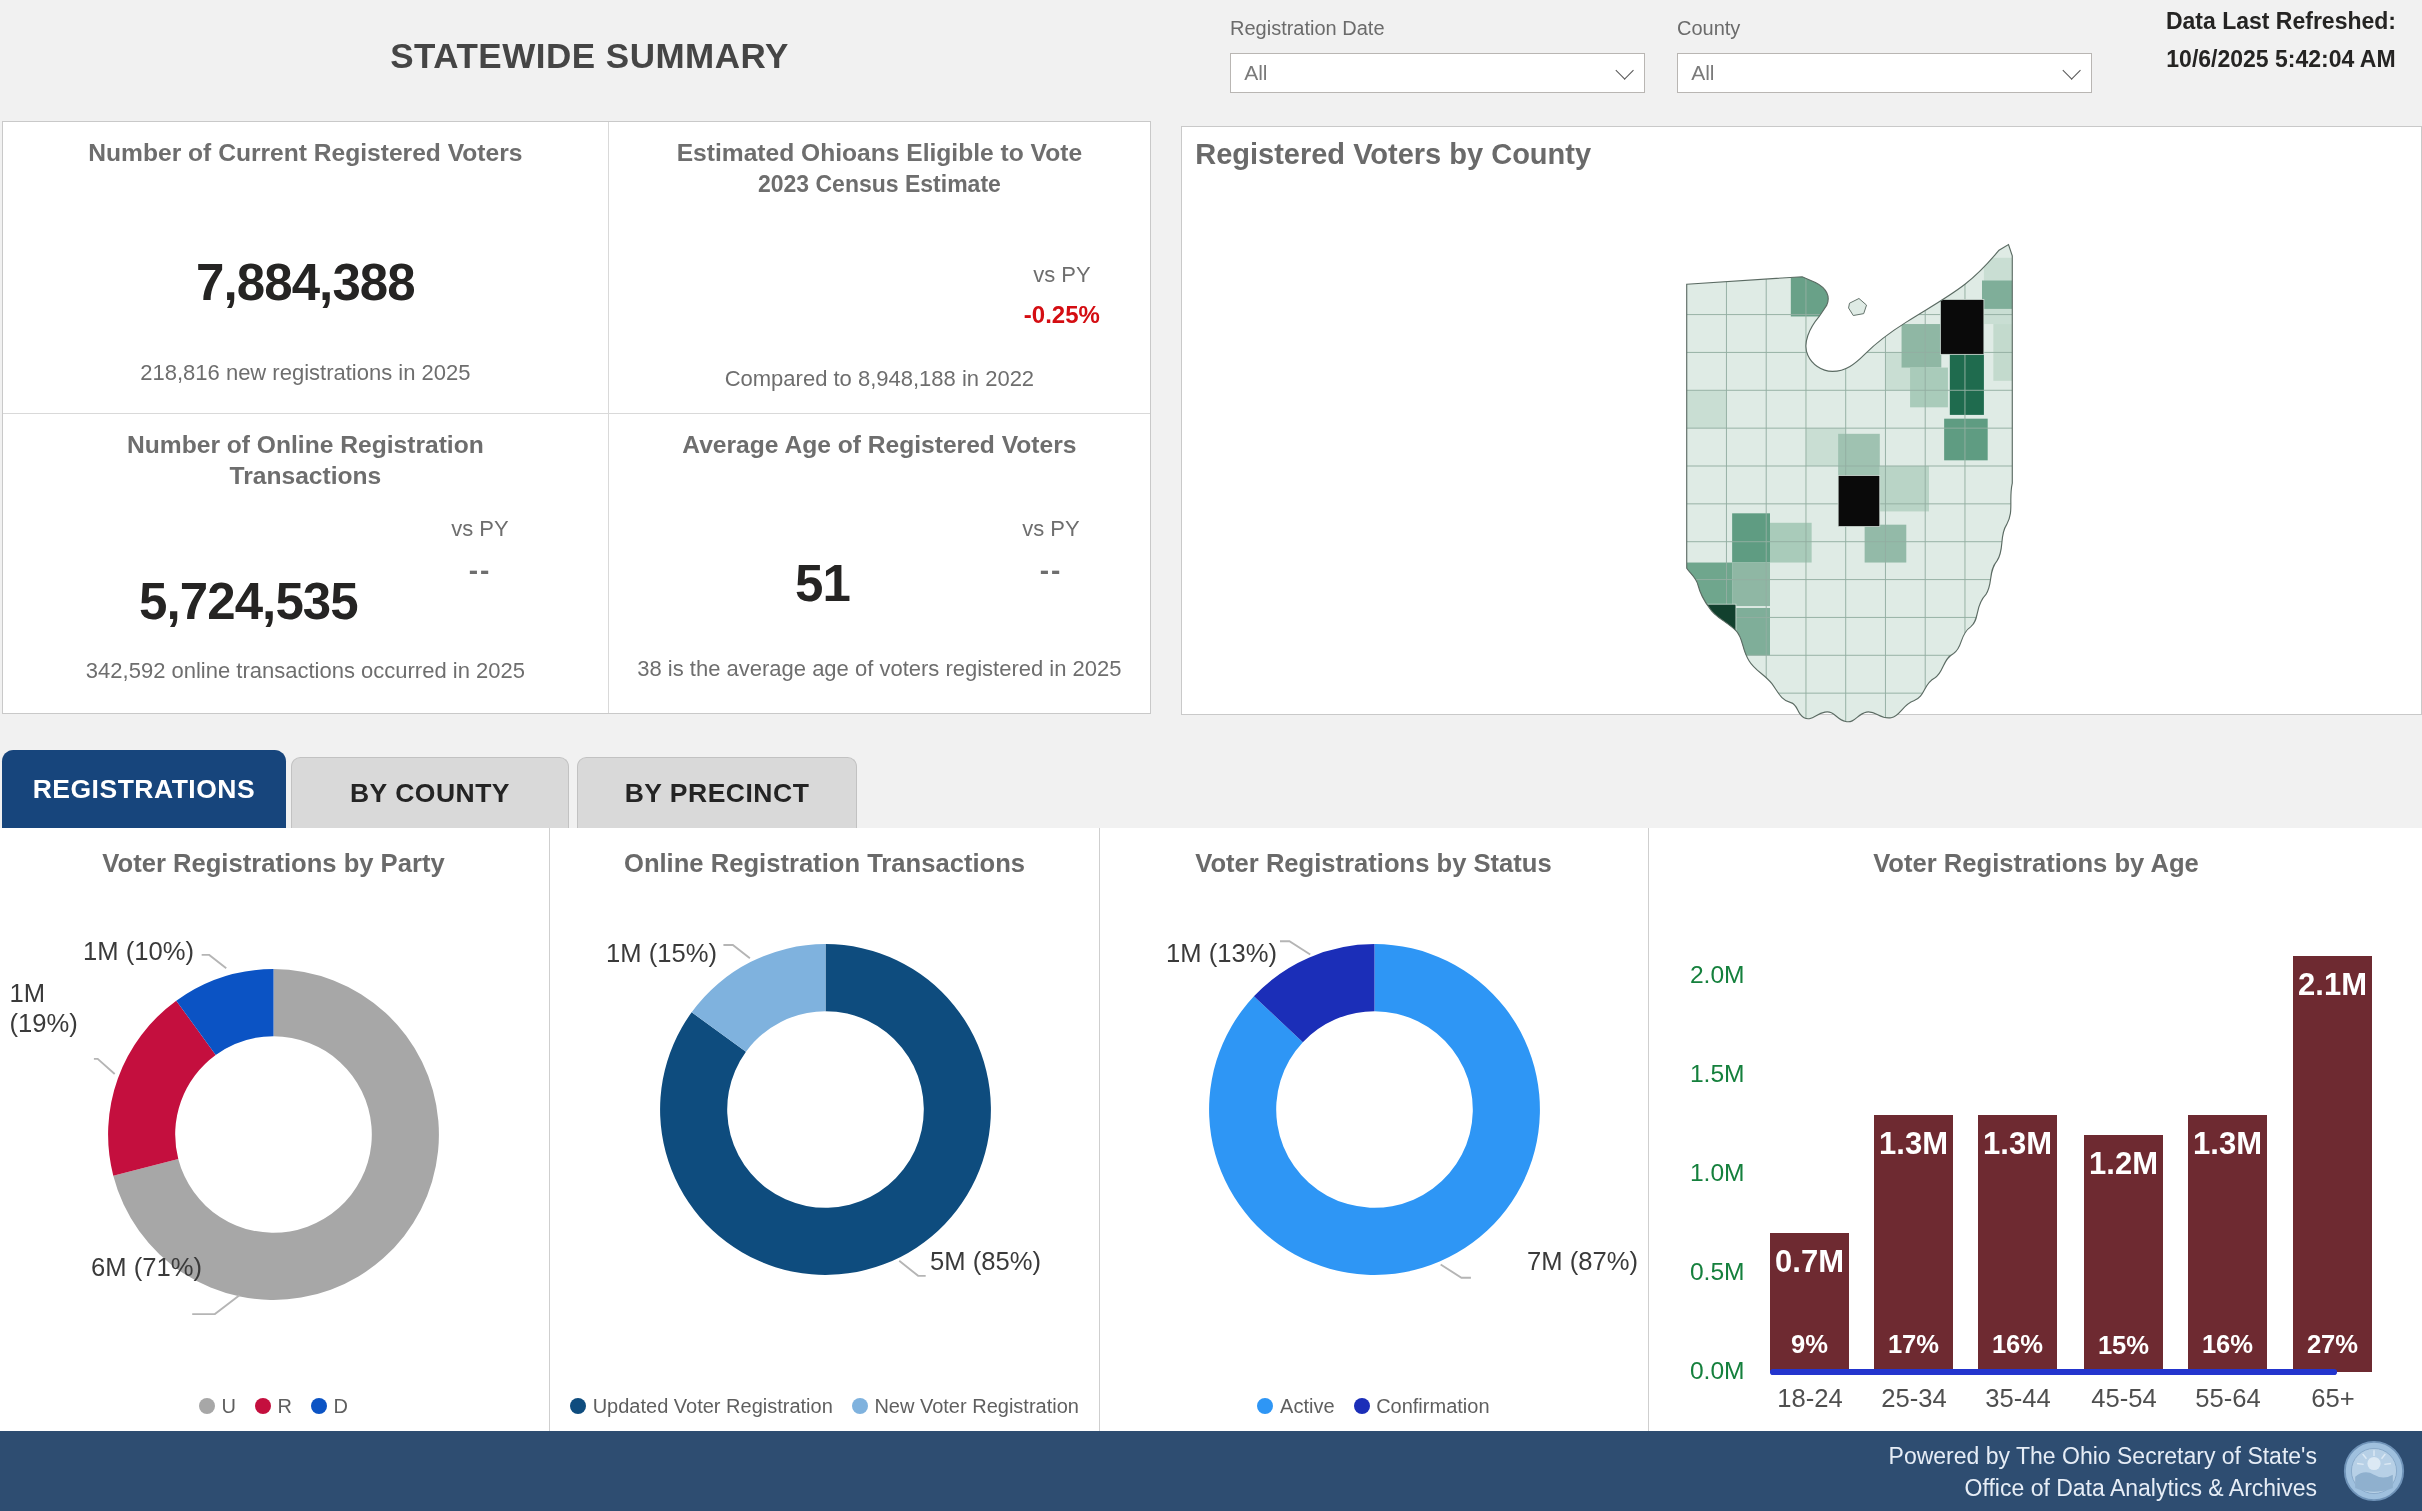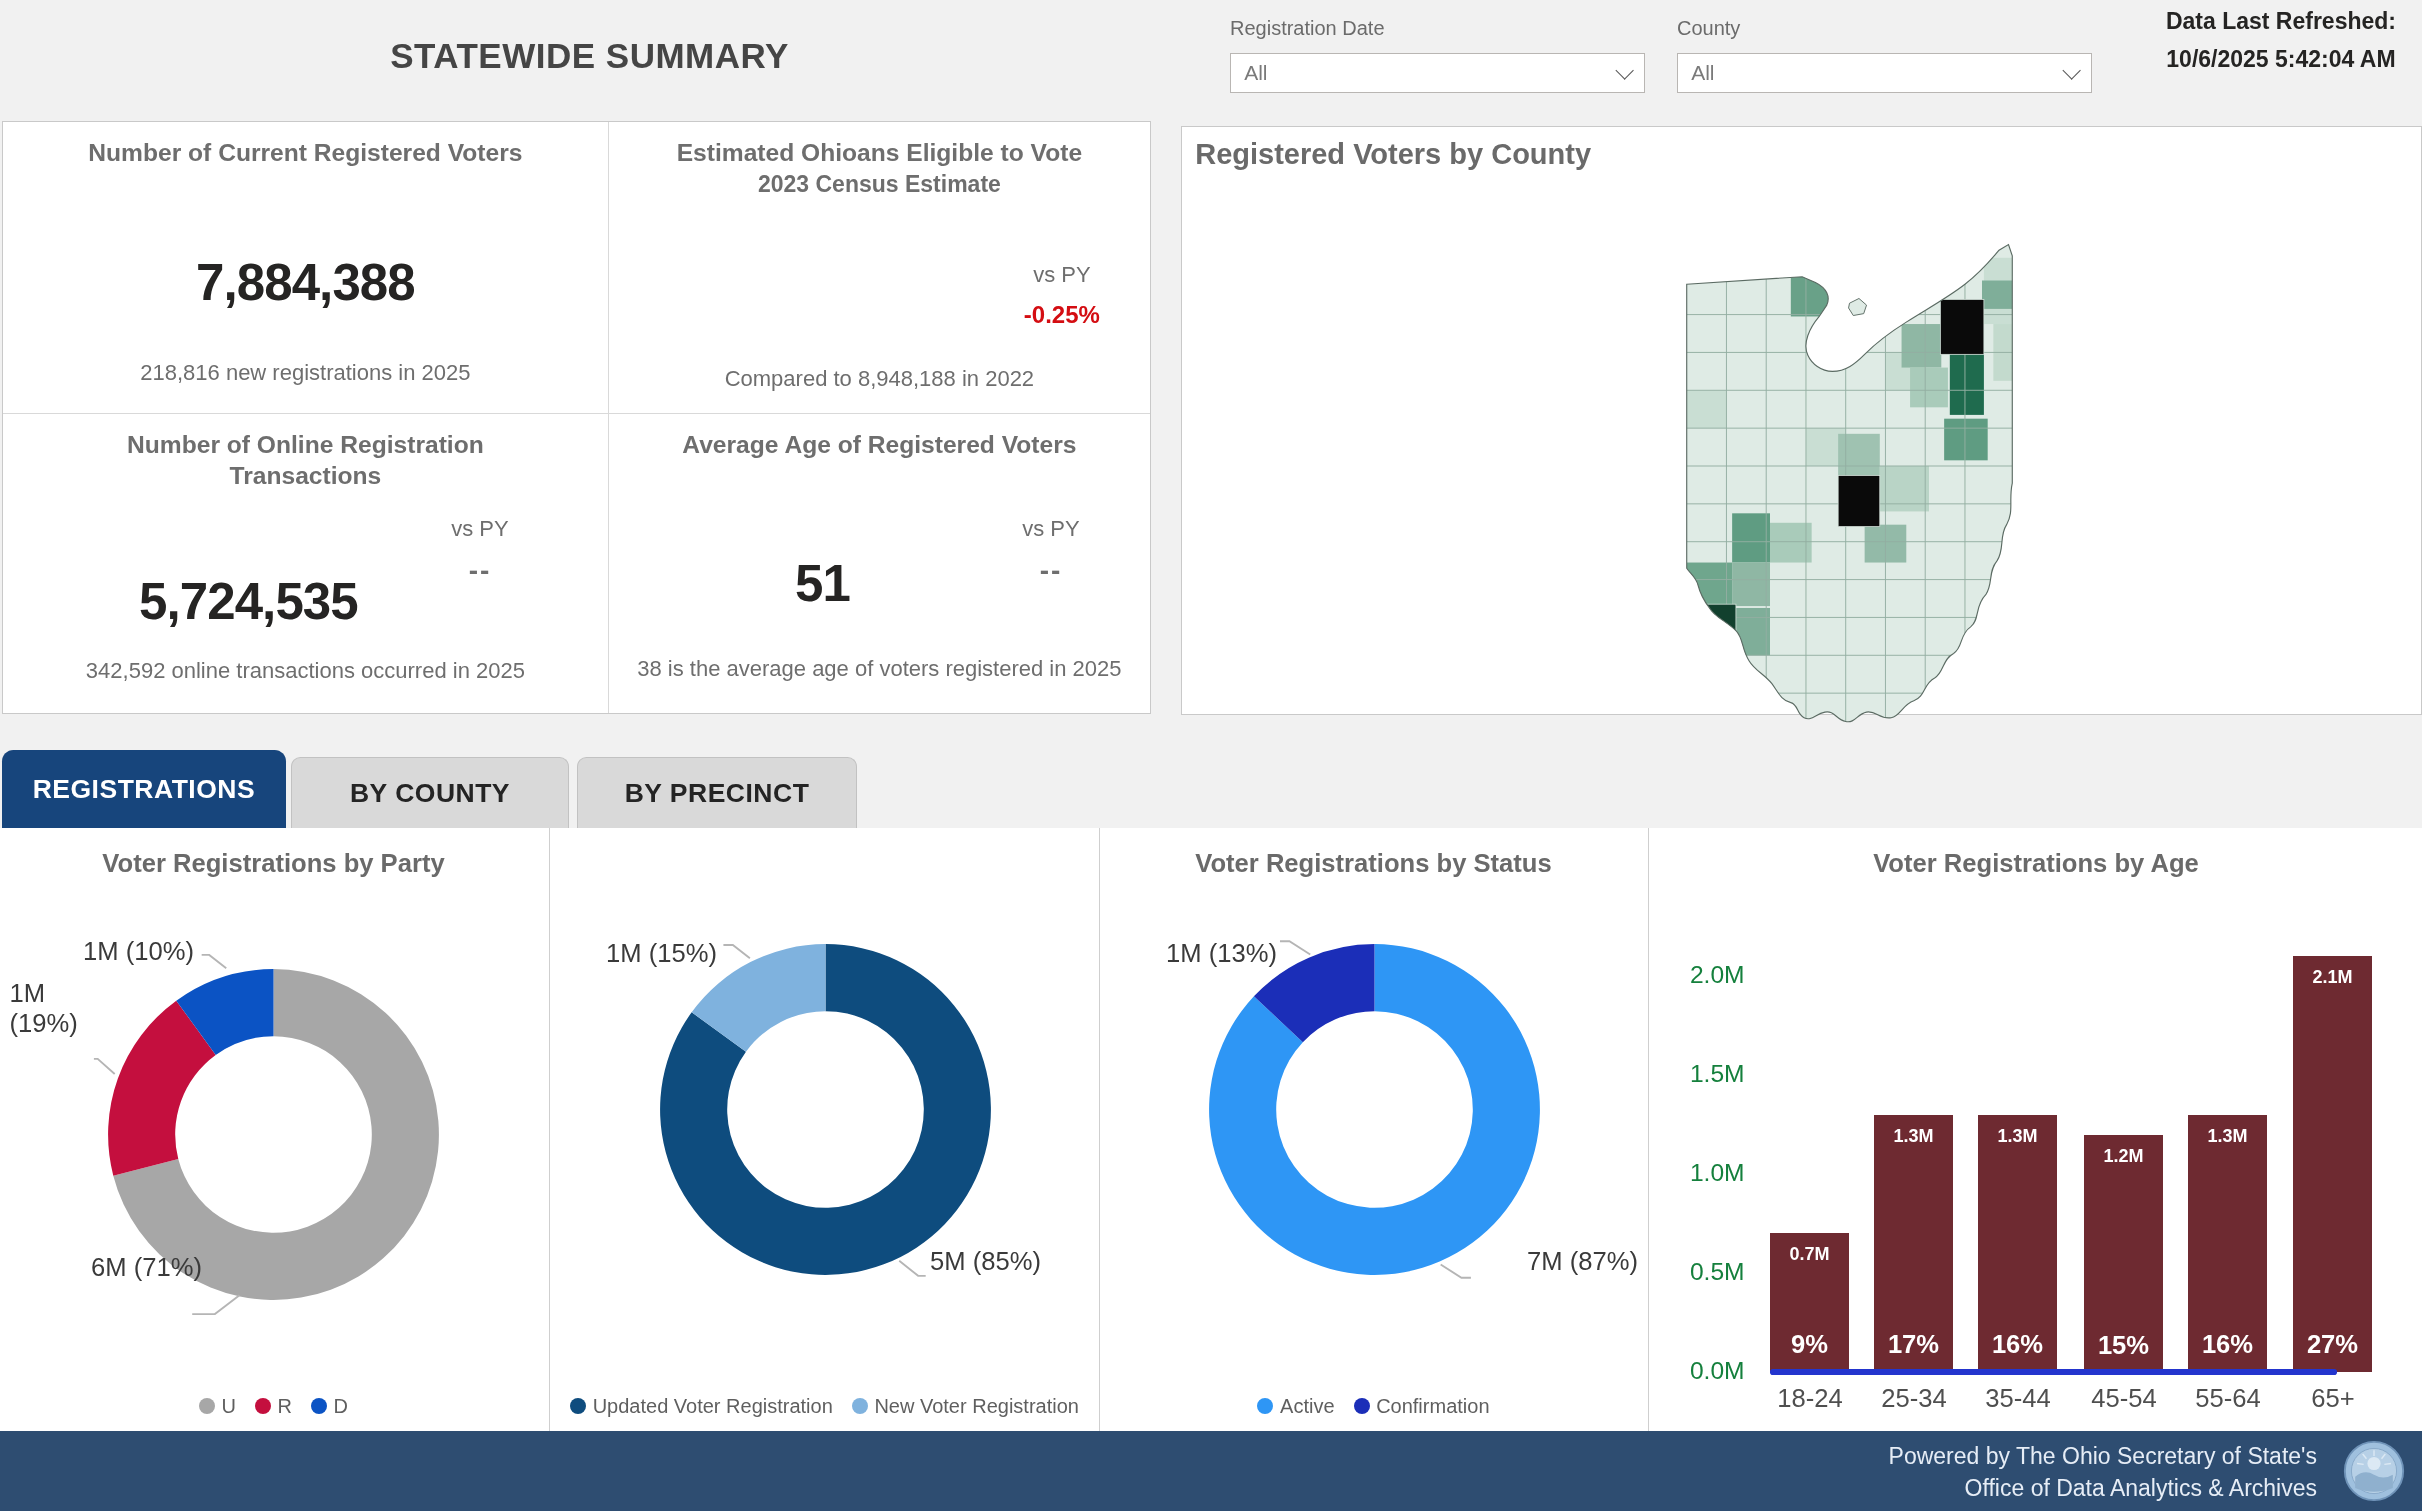--- a/index.html
+++ b/index.html
@@ -54,21 +54,21 @@
   .sec-title{position:absolute;top:21px;left:0;right:0;text-align:center;font-size:25.6px;font-weight:600;color:#6a6a6a;}
   .donut-svg{position:absolute;}
   .dlabel{position:absolute;font-size:25.6px;color:#3a3a3a;line-height:30px;}
   .legend{position:absolute;left:0;right:0;bottom:13.2px;display:flex;justify-content:center;align-items:center;gap:19px;}
   .litem{display:flex;align-items:center;gap:6.6px;}
   .ldot{width:16px;height:16px;border-radius:50%;}
   .ltext{font-size:20px;color:#5f5f5f;}
   
   .ytick{position:absolute;width:87px;text-align:right;font-size:24.6px;color:#15803d;}
   .bar{position:absolute;}
-  .bar-val{position:absolute;left:0;right:0;top:11.4px;text-align:center;font-size:18px;font-weight:700;color:#fff;}
+  .bar-val{position:absolute;left:0;right:0;top:11.4px;text-align:center;font-size:31px;font-weight:700;color:#fff;}
   .bar-pct{position:absolute;left:0;right:0;bottom:13.2px;text-align:center;font-size:25.6px;font-weight:700;color:#fff;}
   .xcat{position:absolute;width:114px;text-align:center;font-size:25.6px;color:#4f4f4f;}
   .baseline{position:absolute;height:5.7px;border-radius:2.8px;}
   
   .footer{position:absolute;left:0;top:1431px;width:2423px;height:80px;background:#2e4d71;}
   .ftext{position:absolute;right:106px;top:8.5px;text-align:right;color:#e6edf6;font-size:23px;line-height:32px;}
   .fseal{position:absolute;right:17px;top:7.6px;}
 </style>
 </head>
 <body>
@@ -225,20 +225,21 @@
           <span class="ldot" style="background: rgb(196, 15, 62);"></span>
           <span class="ltext">R</span>
         </div>
         <div class="litem">
           <span class="ldot" style="background: rgb(11, 83, 196);"></span>
           <span class="ltext">D</span>
         </div>
       </div>
     </div>
   <div class="chart-section" style="left:553px;width:543px;">
+    <div class="sec-title">Online Registration Transactions</div>
   <svg width="397" height="397" viewBox="-210 -210 420 420" class="donut-svg" style="left: 74px; top: 83px;">
         <path d="M0,-175 A175,175 0 1 1 -141.57797401561584,-102.86241915118276 L-84.13776741499454,-61.12966623841719 A104,104 0 1 0 0,-104 Z" fill="#0E4C7E"></path>
         <path d="M-141.57797401561584,-102.86241915118276 A175,175 0 0 1 -4.2862637970157365e-14,-175 L-2.5472653422264946e-14,-104 A104,104 0 0 0 -84.13776741499454,-61.12966623841719 Z" fill="#7FB2DE"></path>
         <polyline points="78,160 98,176 106,176" fill="none" stroke="#b5b5b5" stroke-width="2"></polyline>
         <polyline points="-80,-160 -98,-174 -108,-174" fill="none" stroke="#b5b5b5" stroke-width="2"></polyline>
       </svg>
       <div class="dlabel" style="left: 377px; top: 418px; width: 161px; text-align: left;">5M (85%)</div>
       <div class="dlabel" style="left: 53px; top: 110px; width: 151px; text-align: left;">1M (15%)</div>
       <div class="legend">
         <div class="litem">

